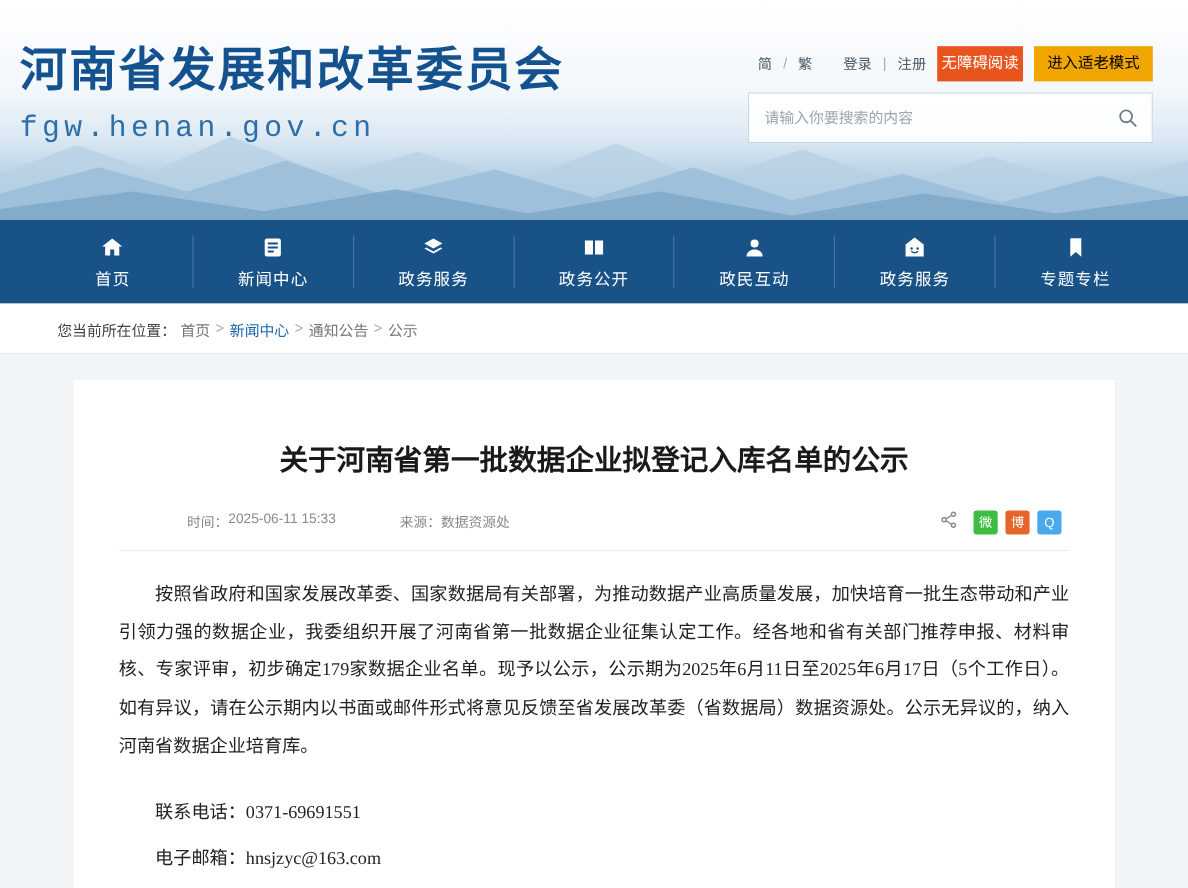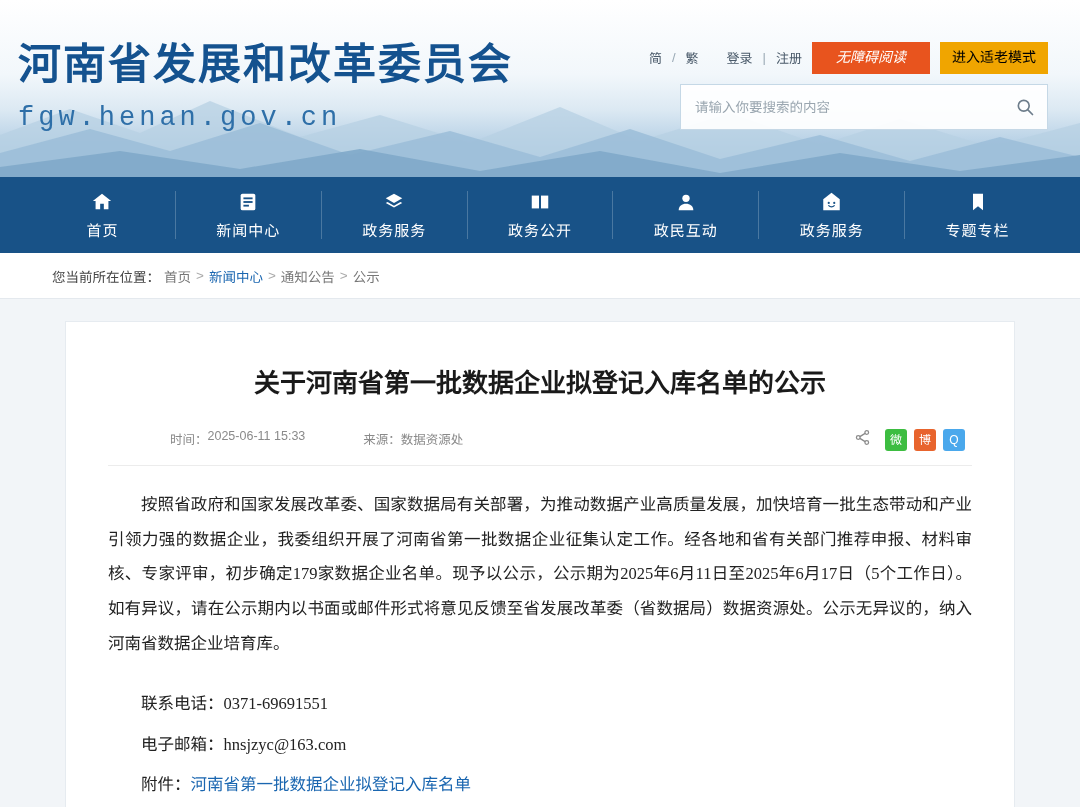--- a/index.html
+++ b/index.html
@@ -8,21 +8,21 @@
     margin: 0; padding: 0;
     width: 1080px;
     background: #ffffff;
     font-family: "Liberation Sans", "DejaVu Sans", sans-serif;
   }
   body { width: 1080px; min-height: 807px; overflow: hidden; }
 
   
   .banner {
     position: relative;
-    height: 177px;
+    height: 200px;
     width: 1080px;
     background: linear-gradient(180deg, #ffffff 0%, #f2f7fb 42%, #dce9f3 62%, #b9d2e6 80%, #9cc0da 100%);
     overflow: hidden;
   }
   .mountains { position: absolute; left: 0; bottom: 0; width: 1080px; height: 120px; }
   .brand {
     position: absolute;
     left: 18px; top: 40px;
     z-index: 3;
   }
@@ -52,25 +52,24 @@
     gap: 10px;
     font-size: 13px;
     color: #4a5a6a;
   }
   .tr-link { color: #4a5a6a; text-decoration: none; cursor: pointer; }
   .tr-sep { color: #9aa9b5; }
   .btn-accessible {
     background: #e8541e;
     color: #fff;
     font-size: 14px;
-    padding: 6px 24px;
+    padding: 6px 4px;
     border: none;
     cursor: pointer;
     line-height: 1.4;
-    font-style: italic;
   }
   .btn-elder {
     background: #f0a500;
     color: #000000;
     font-size: 14px;
     padding: 6px 12px;
     border: none;
     cursor: pointer;
     line-height: 1.4;
   }
@@ -156,21 +155,21 @@
     border-bottom: none;
     padding: 34px 42px 30px 42px;
     min-height: 440px;
   }
   .article-title {
     text-align: center;
     font-size: 26px;
     font-weight: bold;
     color: #1a1a1a;
     line-height: 1.5;
-    margin: 8px 0 26px 0;
+    margin: 20px 0 26px 0;
     font-family: "Liberation Sans", sans-serif;
   }
   .meta-row {
     display: flex;
     border-bottom: 1px solid #ececec;
     padding-bottom: 14px;
     font-size: 12.5px;
     color: #8a8a8a;
   }
   .meta-time { margin-left: 62px; }

